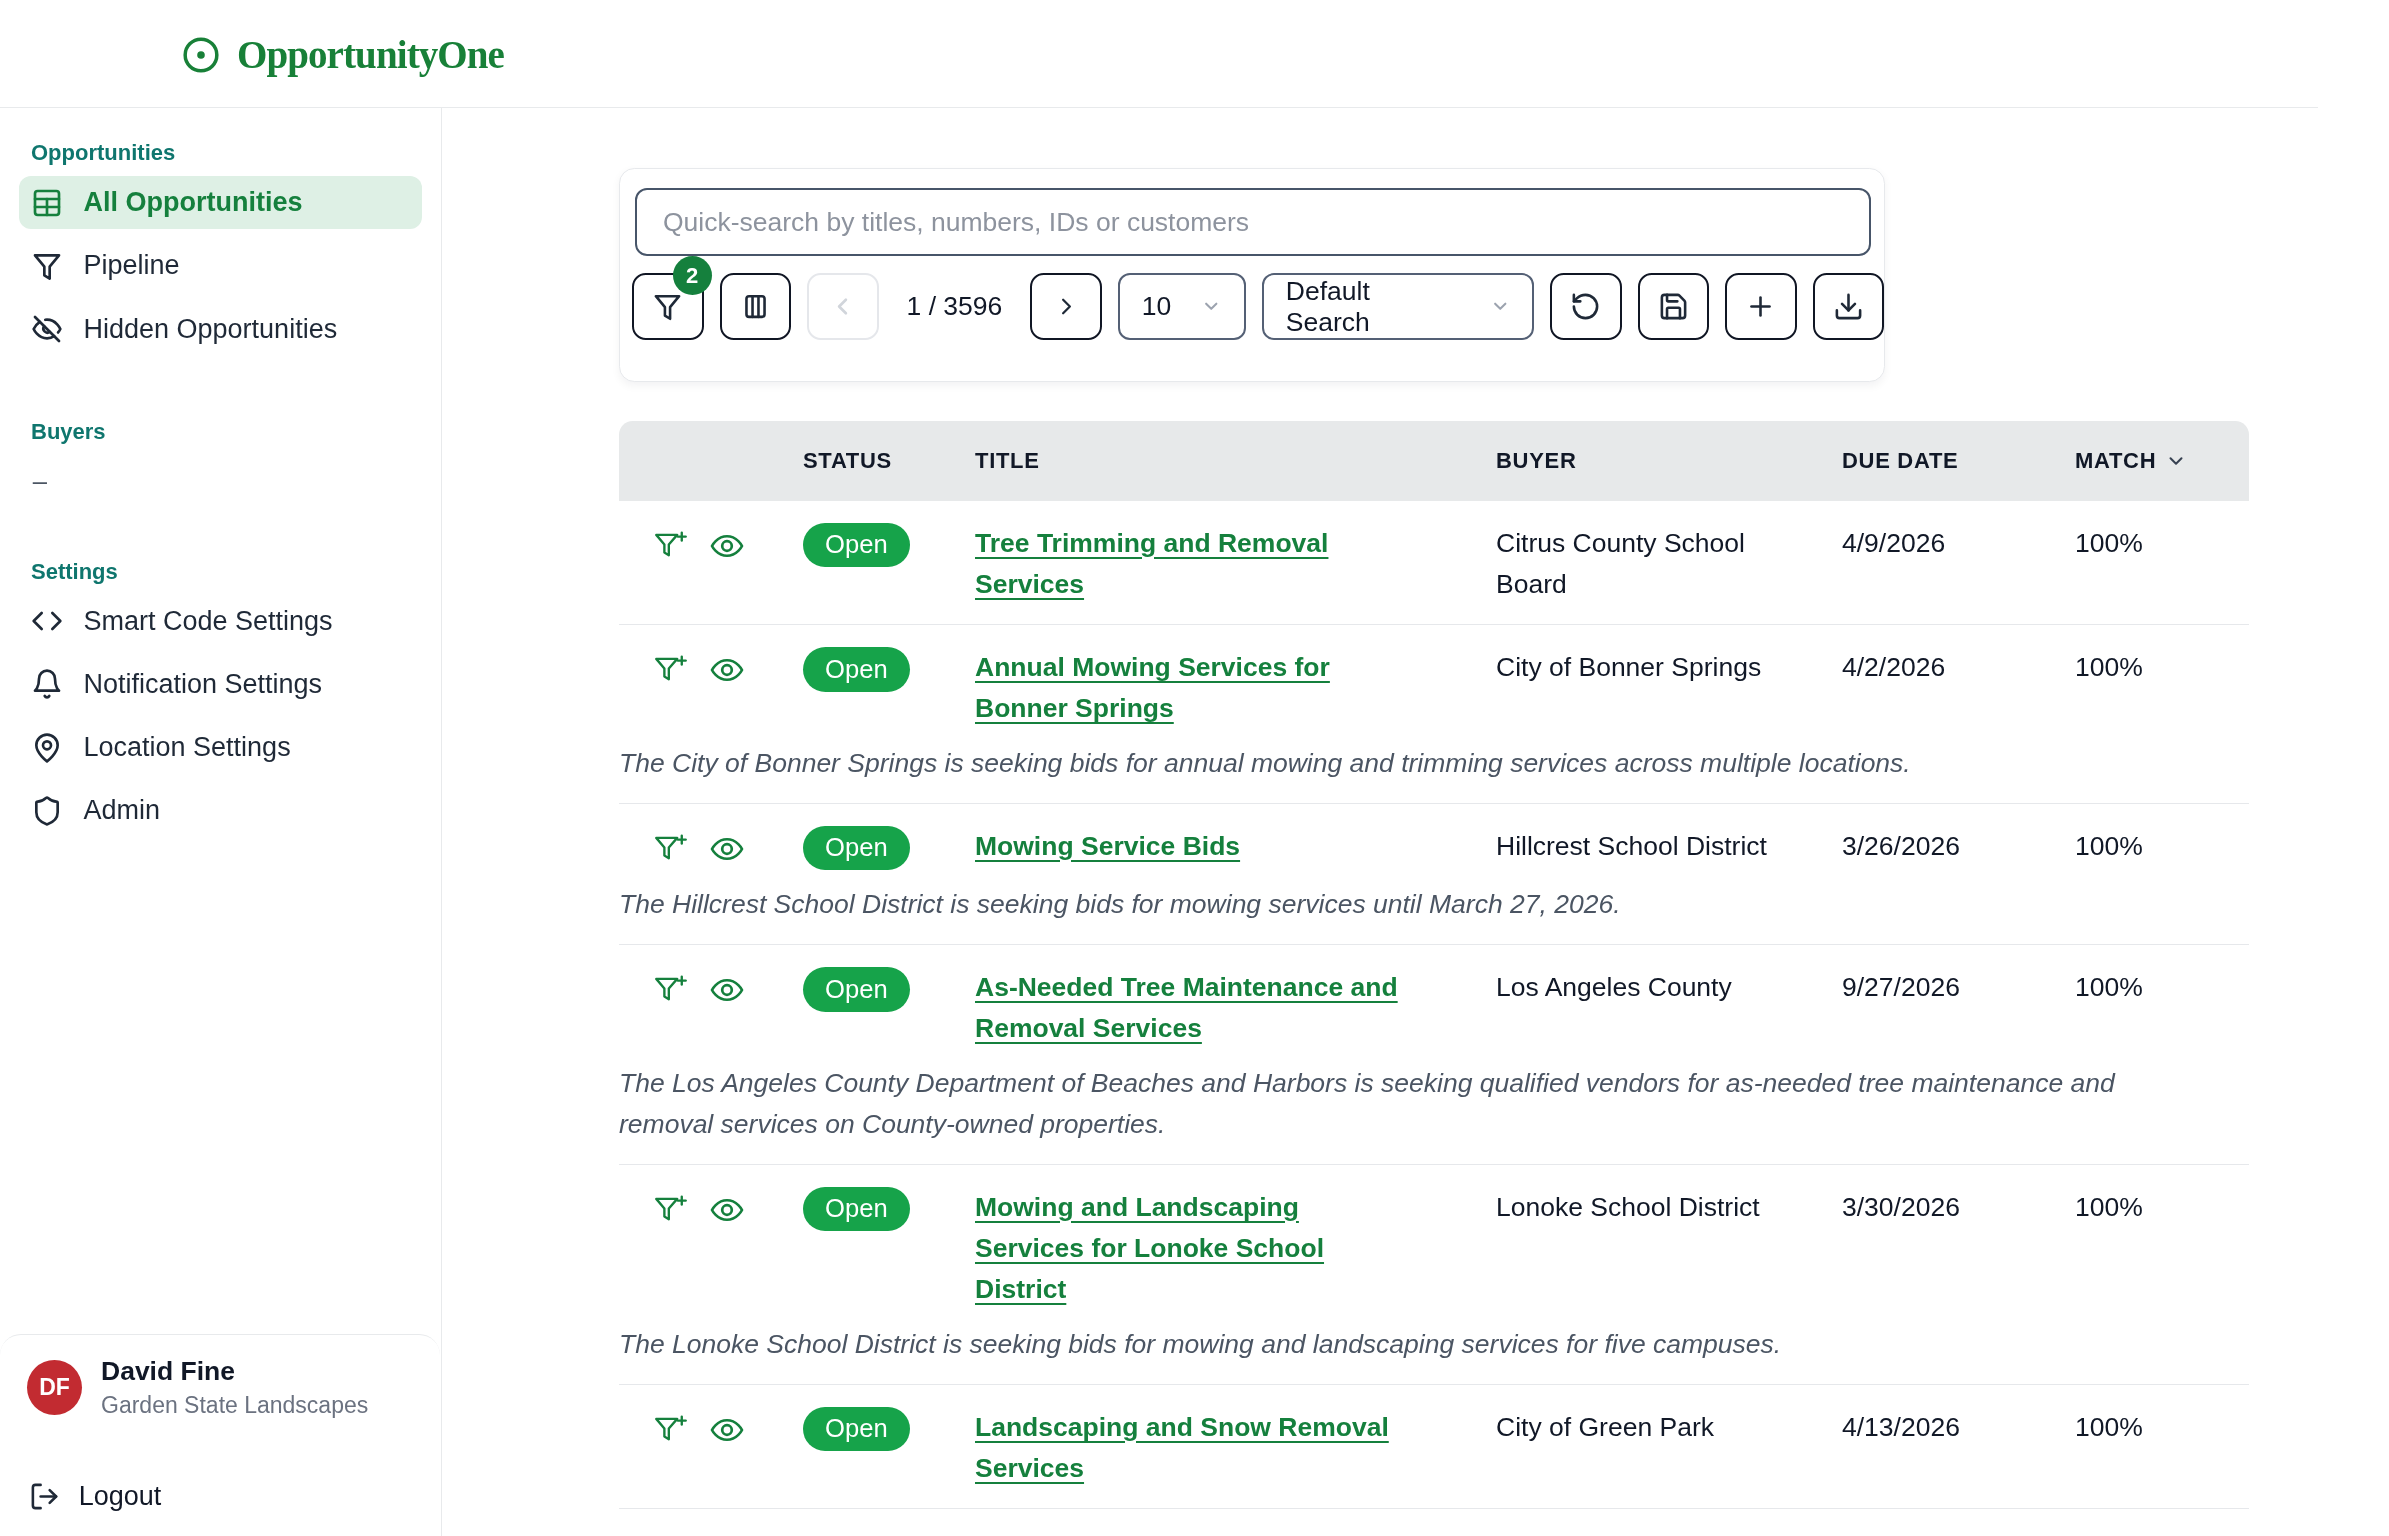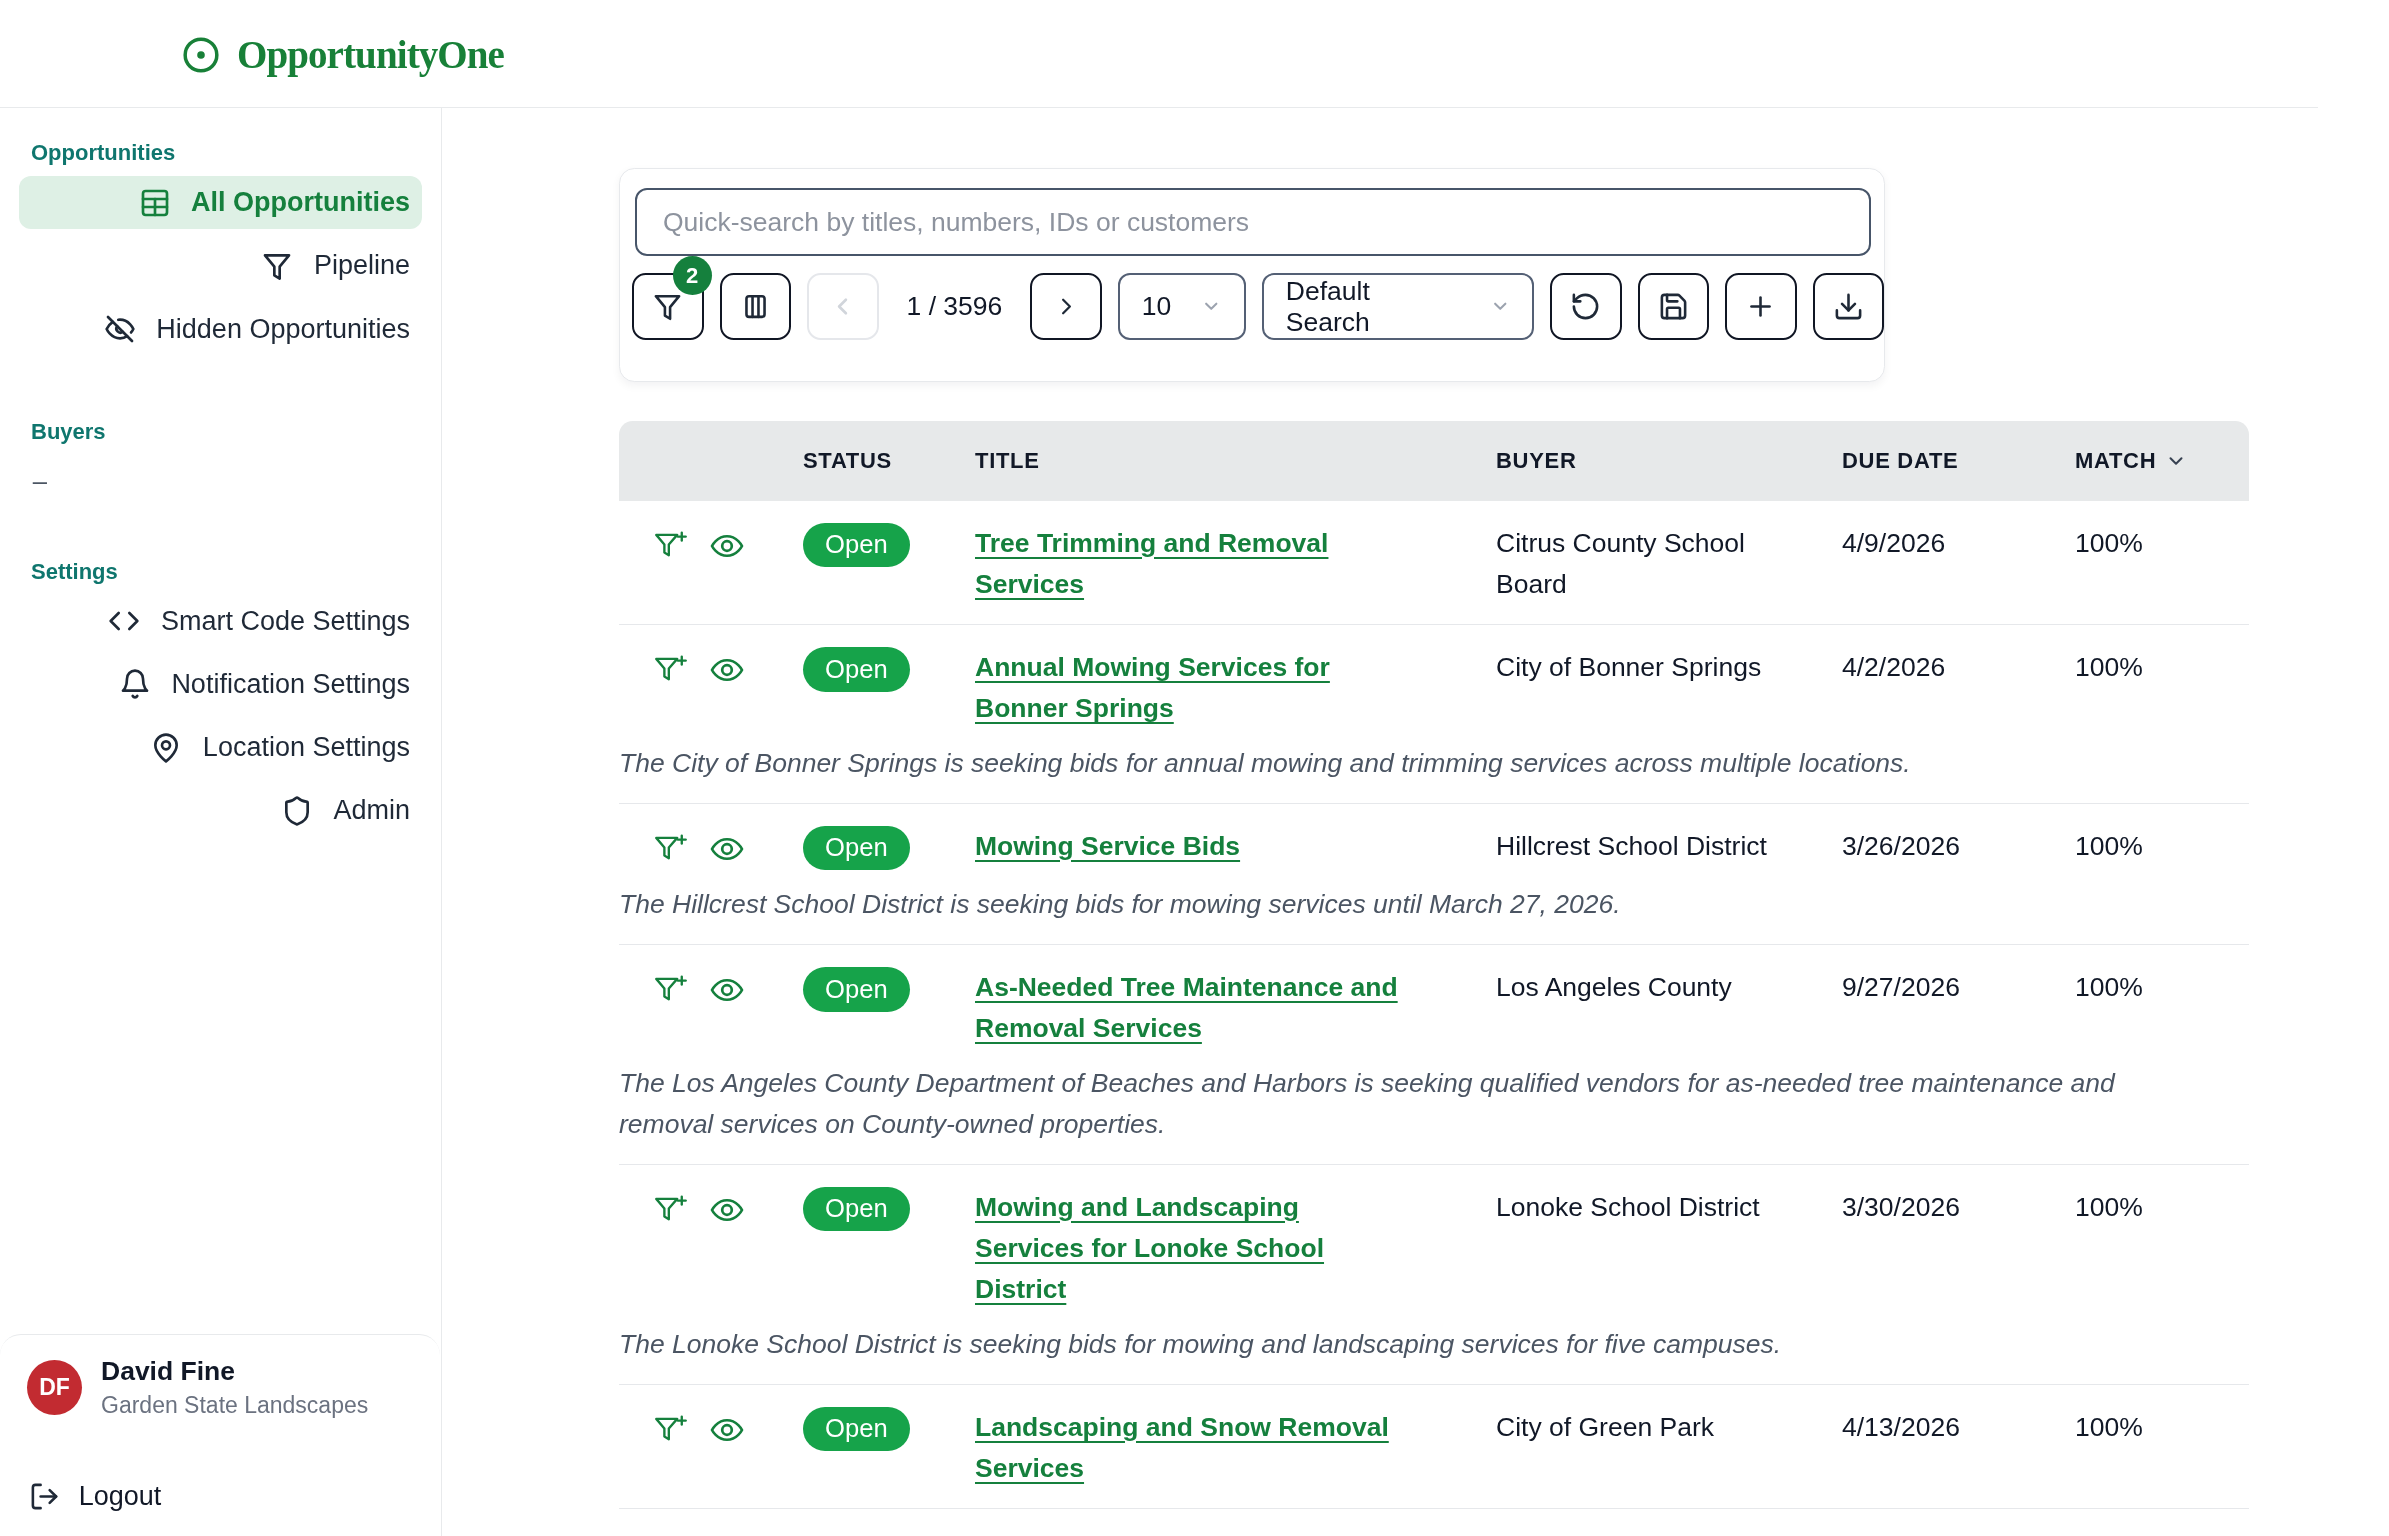--- a/index.html
+++ b/index.html
@@ -14,21 +14,21 @@
   .logo { position:absolute; left:182px; top:32px; display:flex; align-items:center; gap:17px; }
   .logo-text { font-family:"Liberation Serif", serif; font-weight:bold; font-size:39px;
                color:#188038; letter-spacing:-0.9px; }
 
   
   .sidebar { position:absolute; left:0; top:108px; width:442px; height:1428px;
              background:#fff; border-right:1.7px solid #e8eaec; }
   .side-inner { padding:32px 19px 0 19px; }
   .section-label { font-size:22px; font-weight:700; color:#0f766e; margin-left:12px; }
   .nav-item { display:flex; align-items:center; gap:20.5px; height:53px; border-radius:12px;
-              padding:0 12px; margin-top:10.2px; font-size:27px; color:#1f2937; cursor:pointer;justify-content:flex-end; }
+              padding:0 12px; margin-top:10.2px; font-size:27px; color:#1f2937; cursor:pointer; }
   .nav-item.active { background:#def0e5; color:#15803d; font-weight:600; }
   .nav-item .ic { width:32px; height:32px; flex:0 0 auto; }
   .stroke { fill:none; stroke:#1f2937; stroke-width:2; stroke-linecap:round; stroke-linejoin:round; }
   .stroke-green { fill:none; stroke:#15803d; stroke-width:2; stroke-linecap:round; stroke-linejoin:round; }
   .gap-lg { margin-top:63px; }
   .buyers-empty { font-size:25.6px; color:#4b5563; margin:22px 0 0 13.7px; }
 
   .user-block { position:absolute; left:0; bottom:0; width:440px; border-top:1.7px solid #e8eaec;
                 padding:20.5px 27px 24px 27px; background:#fff;border-radius:21px; }
   .user-row { display:flex; align-items:center; gap:19px; }

